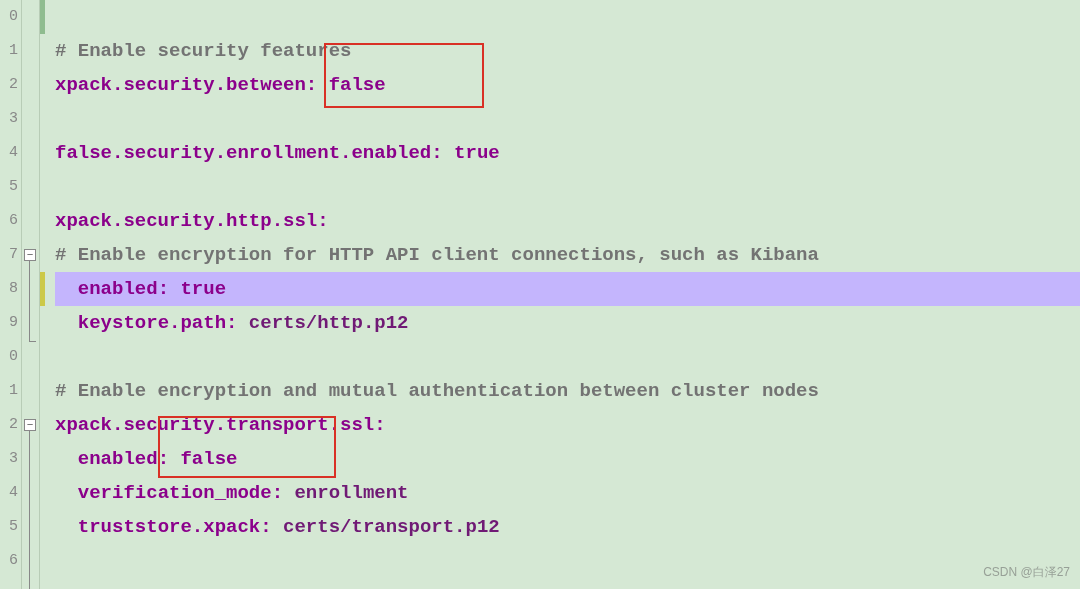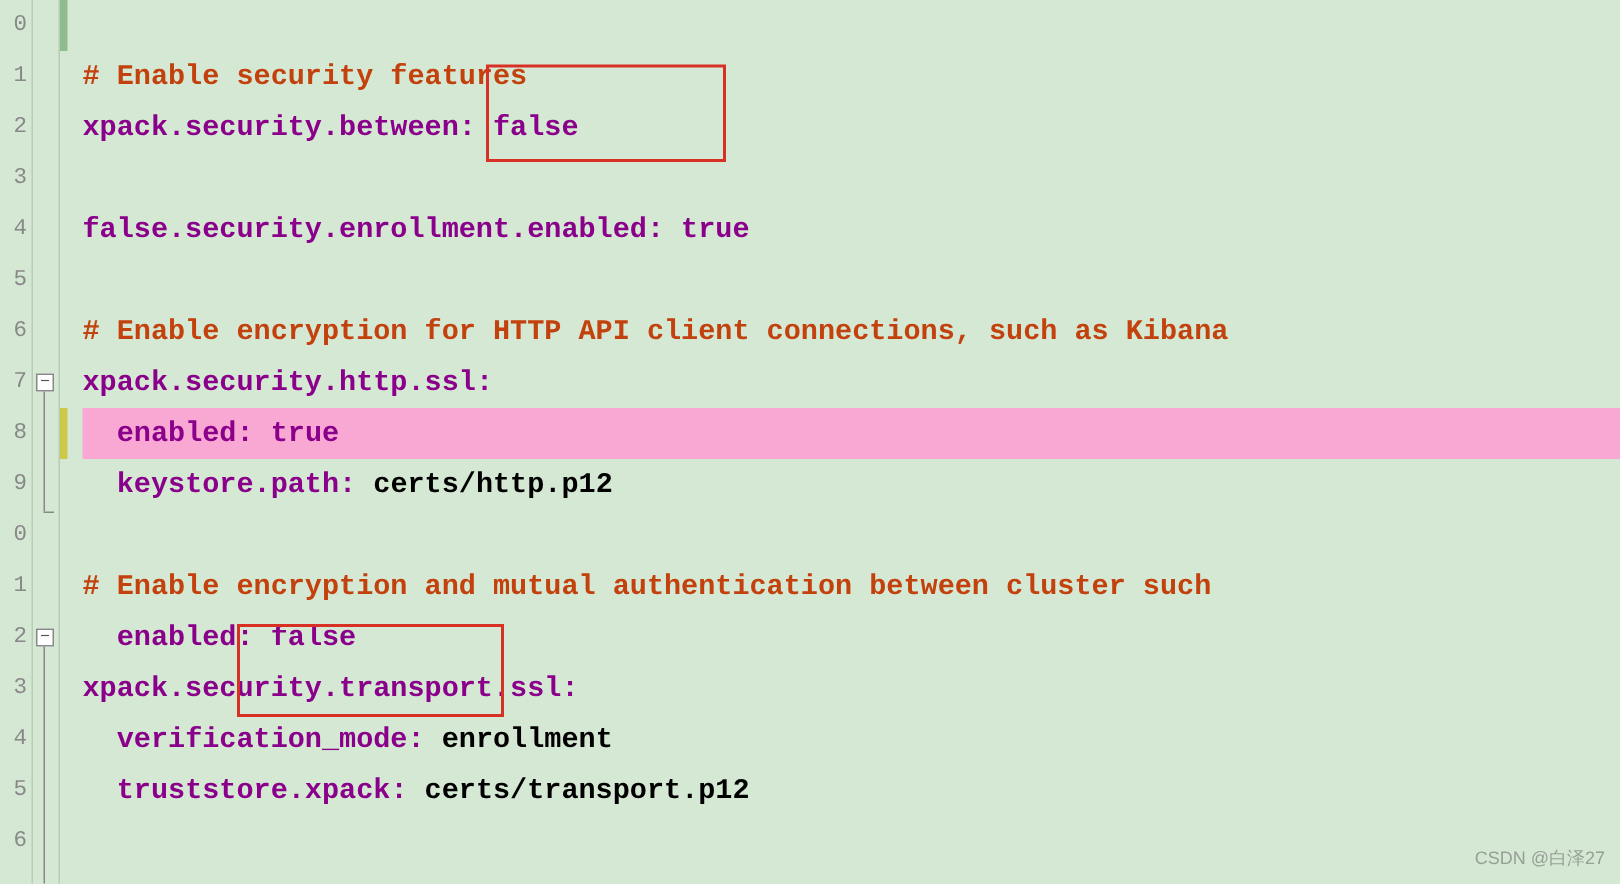--- a/index.html
+++ b/index.html
@@ -89,30 +89,30 @@
       position: relative;
     }
     .code-line {
       height: 34px;
       line-height: 34px;
       white-space: pre;
       position: relative;
       font-weight: bold;
     }
     .code-line.highlight {
-      background: #f9a8d4;
+      background: #c4b5fd;
     }
     .comment {
-      color: #c2410c;
+      color: #737373;
     }
     .key {
       color: #8b008b;
     }
     .value-str {
-      color: #000000;
+      color: #701a75;
       font-weight: bold;
     }
     .value-bool {
       color: #8b008b;
       margin-top: 12px;
     }
     .red-box {
       position: absolute;
       border: 2px solid #d93025;
       pointer-events: none;
@@ -166,28 +166,28 @@
     <div class="change-mark yellow" style="top:272px;height:34px;"></div>
   </div>
 
   <div class="code">
     <div class="code-line"></div>
     <div class="code-line"><span class="comment"># Enable security features</span></div>
     <div class="code-line"><span class="key">xpack.security.between</span><span class="key">:</span> <span class="value-bool">false</span></div>
     <div class="code-line"></div>
     <div class="code-line"><span class="key">false.security.enrollment.enabled</span><span class="key">:</span> <span class="value-bool">true</span></div>
     <div class="code-line"></div>
+    <div class="code-line"><span class="key">xpack.security.http.ssl</span><span class="key">:</span></div>
     <div class="code-line"><span class="comment"># Enable encryption for HTTP API client connections, such as Kibana</span></div>
-    <div class="code-line"><span class="key">xpack.security.http.ssl</span><span class="key">:</span></div>
     <div class="code-line highlight">  <span class="key">enabled</span><span class="key">:</span> <span class="value-bool">true</span></div>
     <div class="code-line">  <span class="key">keystore.path</span><span class="key">:</span> <span class="value-str">certs/http.p12</span></div>
     <div class="code-line"></div>
-    <div class="code-line"><span class="comment"># Enable encryption and mutual authentication between cluster such</span></div>
+    <div class="code-line"><span class="comment"># Enable encryption and mutual authentication between cluster nodes</span></div>
+    <div class="code-line"><span class="key">xpack.security.transport.ssl</span><span class="key">:</span></div>
     <div class="code-line">  <span class="key">enabled</span><span class="key">:</span> <span class="value-bool">false</span></div>
-    <div class="code-line"><span class="key">xpack.security.transport.ssl</span><span class="key">:</span></div>
     <div class="code-line">  <span class="key">verification_mode</span><span class="key">:</span> <span class="value-str">enrollment</span></div>
     <div class="code-line">  <span class="key">truststore.xpack</span><span class="key">:</span> <span class="value-str">certs/transport.p12</span></div>
   </div>
 </div>
 
 <div class="red-box" style="left:324px; top:43px; width:160px; height:65px;"></div>
 <div class="red-box" style="left:158px; top:416px; width:178px; height:62px;"></div>
 
 <div class="watermark">CSDN @白泽27</div>
 

